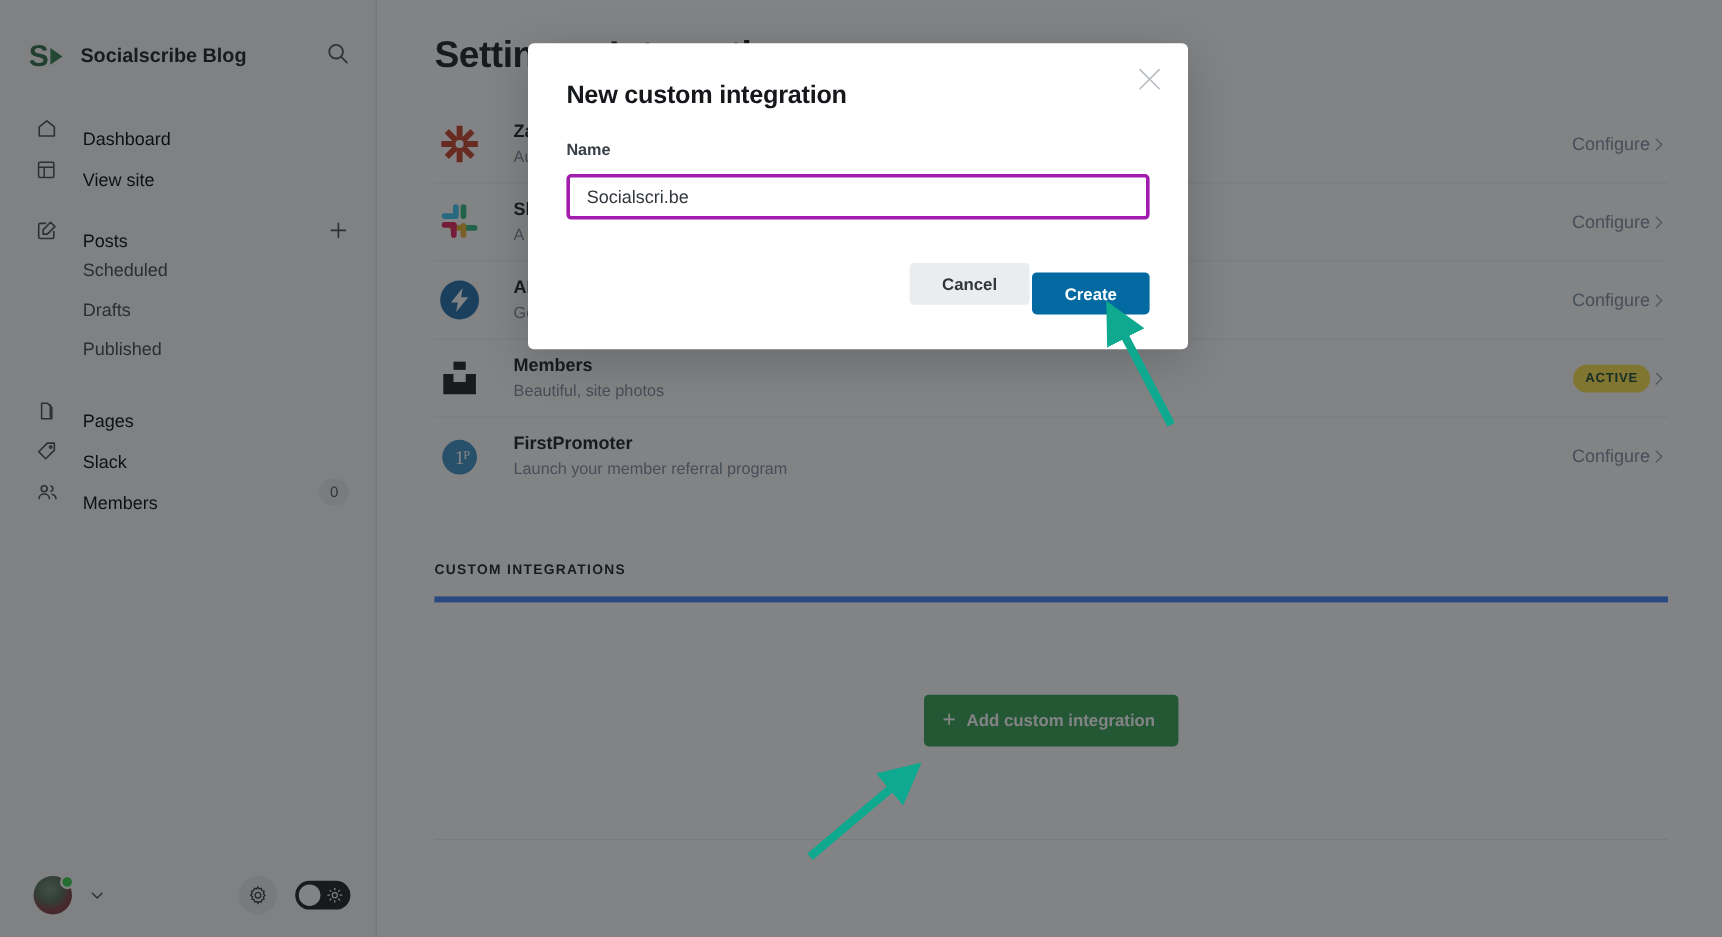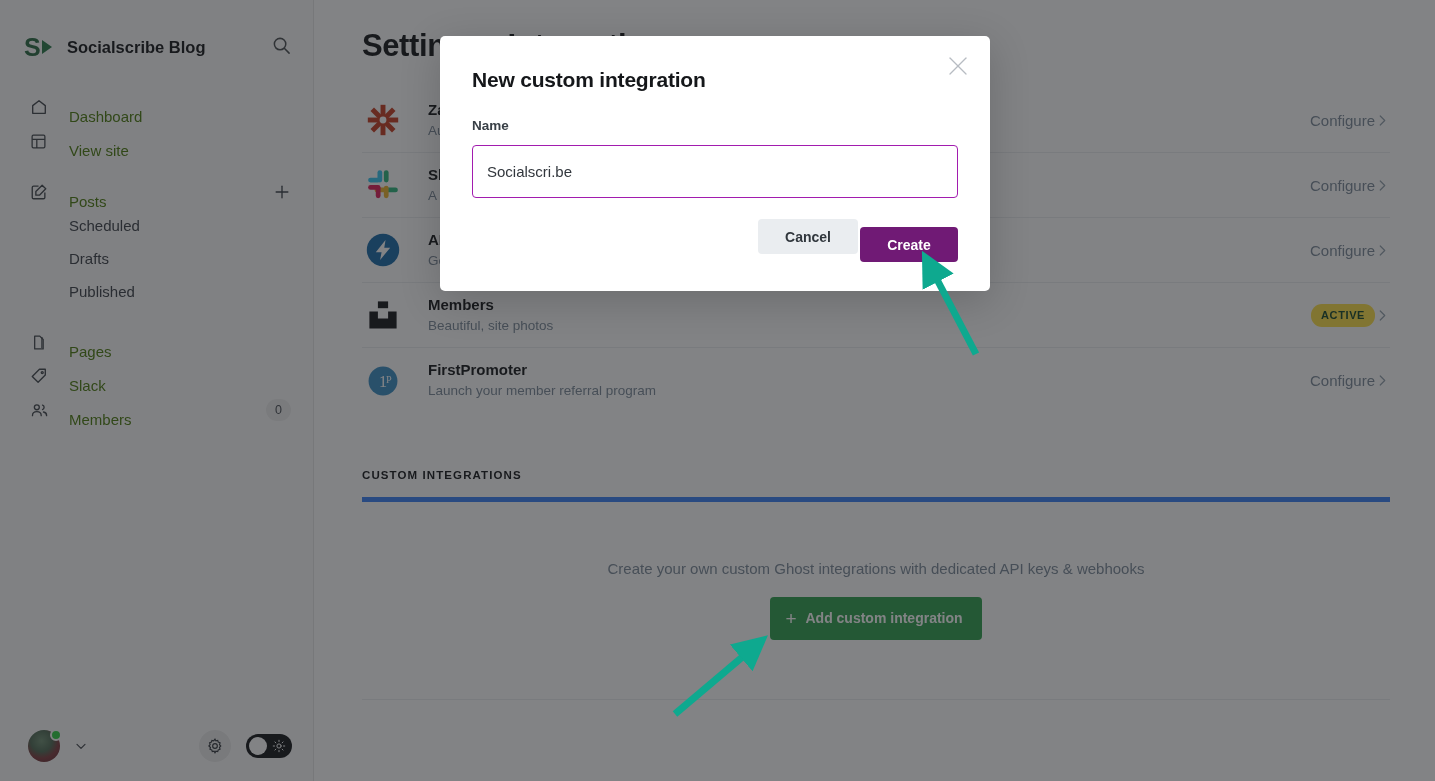--- a/index.html
+++ b/index.html
@@ -42,21 +42,21 @@
 
   .nav { margin-top: 26px; }
   .nav-item {
     display: flex; align-items: center;
     height: 34px; padding: 0 22px 0 30px;
     cursor: pointer; position: relative;
   }
   .nav-item .ico { width: 22px; flex: 0 0 22px; display: flex; align-items: center; color: #42474d; }
   .nav-item .lbl {
     font: 400 15px/1 "Liberation Sans", sans-serif;
-    color: #4d7c0f; margin-left: 17px; white-space: nowrap; margin-top: 19px;
+    color: #000000; margin-left: 17px; white-space: nowrap; margin-top: 19px;
   }
   .nav-item .plus { margin-left: auto; color: #3d4249; display: flex; align-items: center; cursor: pointer; }
   .nav-sub { padding-left: 69px; height: 33px; display: flex; align-items: center; cursor: pointer; }
   .nav-sub .lbl { font: 400 15px/1 "Liberation Sans", sans-serif; color: #3d4249; }
   .nav-gap { height: 17px; }
   .badge-count {
     margin-left: auto;
     background: #ededed; color: #4a4f56;
     font: 400 12.5px/1 "Liberation Sans", sans-serif;
     border-radius: 11px; padding: 5px 9px; min-width: 24px; text-align: center;
@@ -162,37 +162,37 @@
     display: flex; align-items: center; justify-content: center;
     color: #b7bcc2;
   }
   .modal-title {
     font: 700 21px/1 "Liberation Sans", sans-serif;
     color: #15171a; padding: 33px 0 0 32px; letter-spacing: -0.2px;
   }
   .field { padding: 26px 32px 0 32px; }
   .field-label { font: 700 13.5px/1 "Liberation Sans", sans-serif; color: #394047; }
   .field-input {
-    margin-top: 11px; width: 100%; height: 53px;
-    border: 1px solid #a21caf; border-radius: 4px;
+    margin-top: 11px; width: 100%; height: 38px;
+    border: 3px solid #a21caf; border-radius: 4px;
     padding: 0 14px;
     font: 400 15px/1 "Liberation Sans", sans-serif; color: #32373d;
     background: #fff; outline: none;
   }
   .modal-actions {
     position: absolute; right: 32px; bottom: 29px;
     display: flex; align-items: center; gap: 2px;
   }
   .btn {
     border: none; border-radius: 4px; cursor: pointer;
     font: 700 14px/1 "Liberation Sans", sans-serif;
     height: 35px; padding: 0 20px;
   }
   .btn-cancel { background: #eaedf0; color: #31373d; min-width: 100px; }
-  .btn-create { background: #701a75; color: #fff; min-width: 98px; margin-top: 16px; }
+  .btn-create { background: #0369a1; color: #fff; min-width: 98px; margin-top: 16px; }
 
   
   #arrows { position: absolute; inset: 0; pointer-events: none; }
 </style>
 </head>
 <body>
 
 <div id="app">
 
   <div id="page">
@@ -464,21 +464,20 @@
                 </svg>
             </span>
           </div>
         </div>
 
       </div>
 
       <div class="section-head">CUSTOM INTEGRATIONS</div>
 
       <div class="empty-block">
-        <div class="empty-text">Create your own custom Ghost integrations with dedicated API keys &amp; webhooks</div>
         <button class="add-btn">
           <span class="add-plus">+</span>
           <span>Add custom integration</span>
         </button>
       </div>
 
     </main>
   </div>
 
   <div id="overlay"></div>

